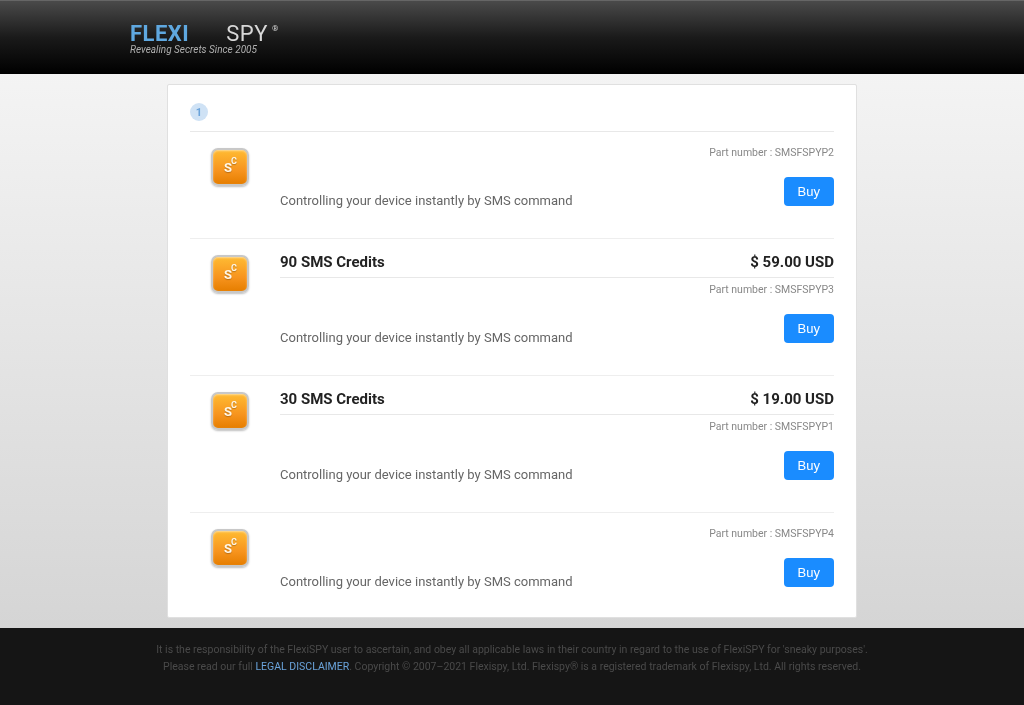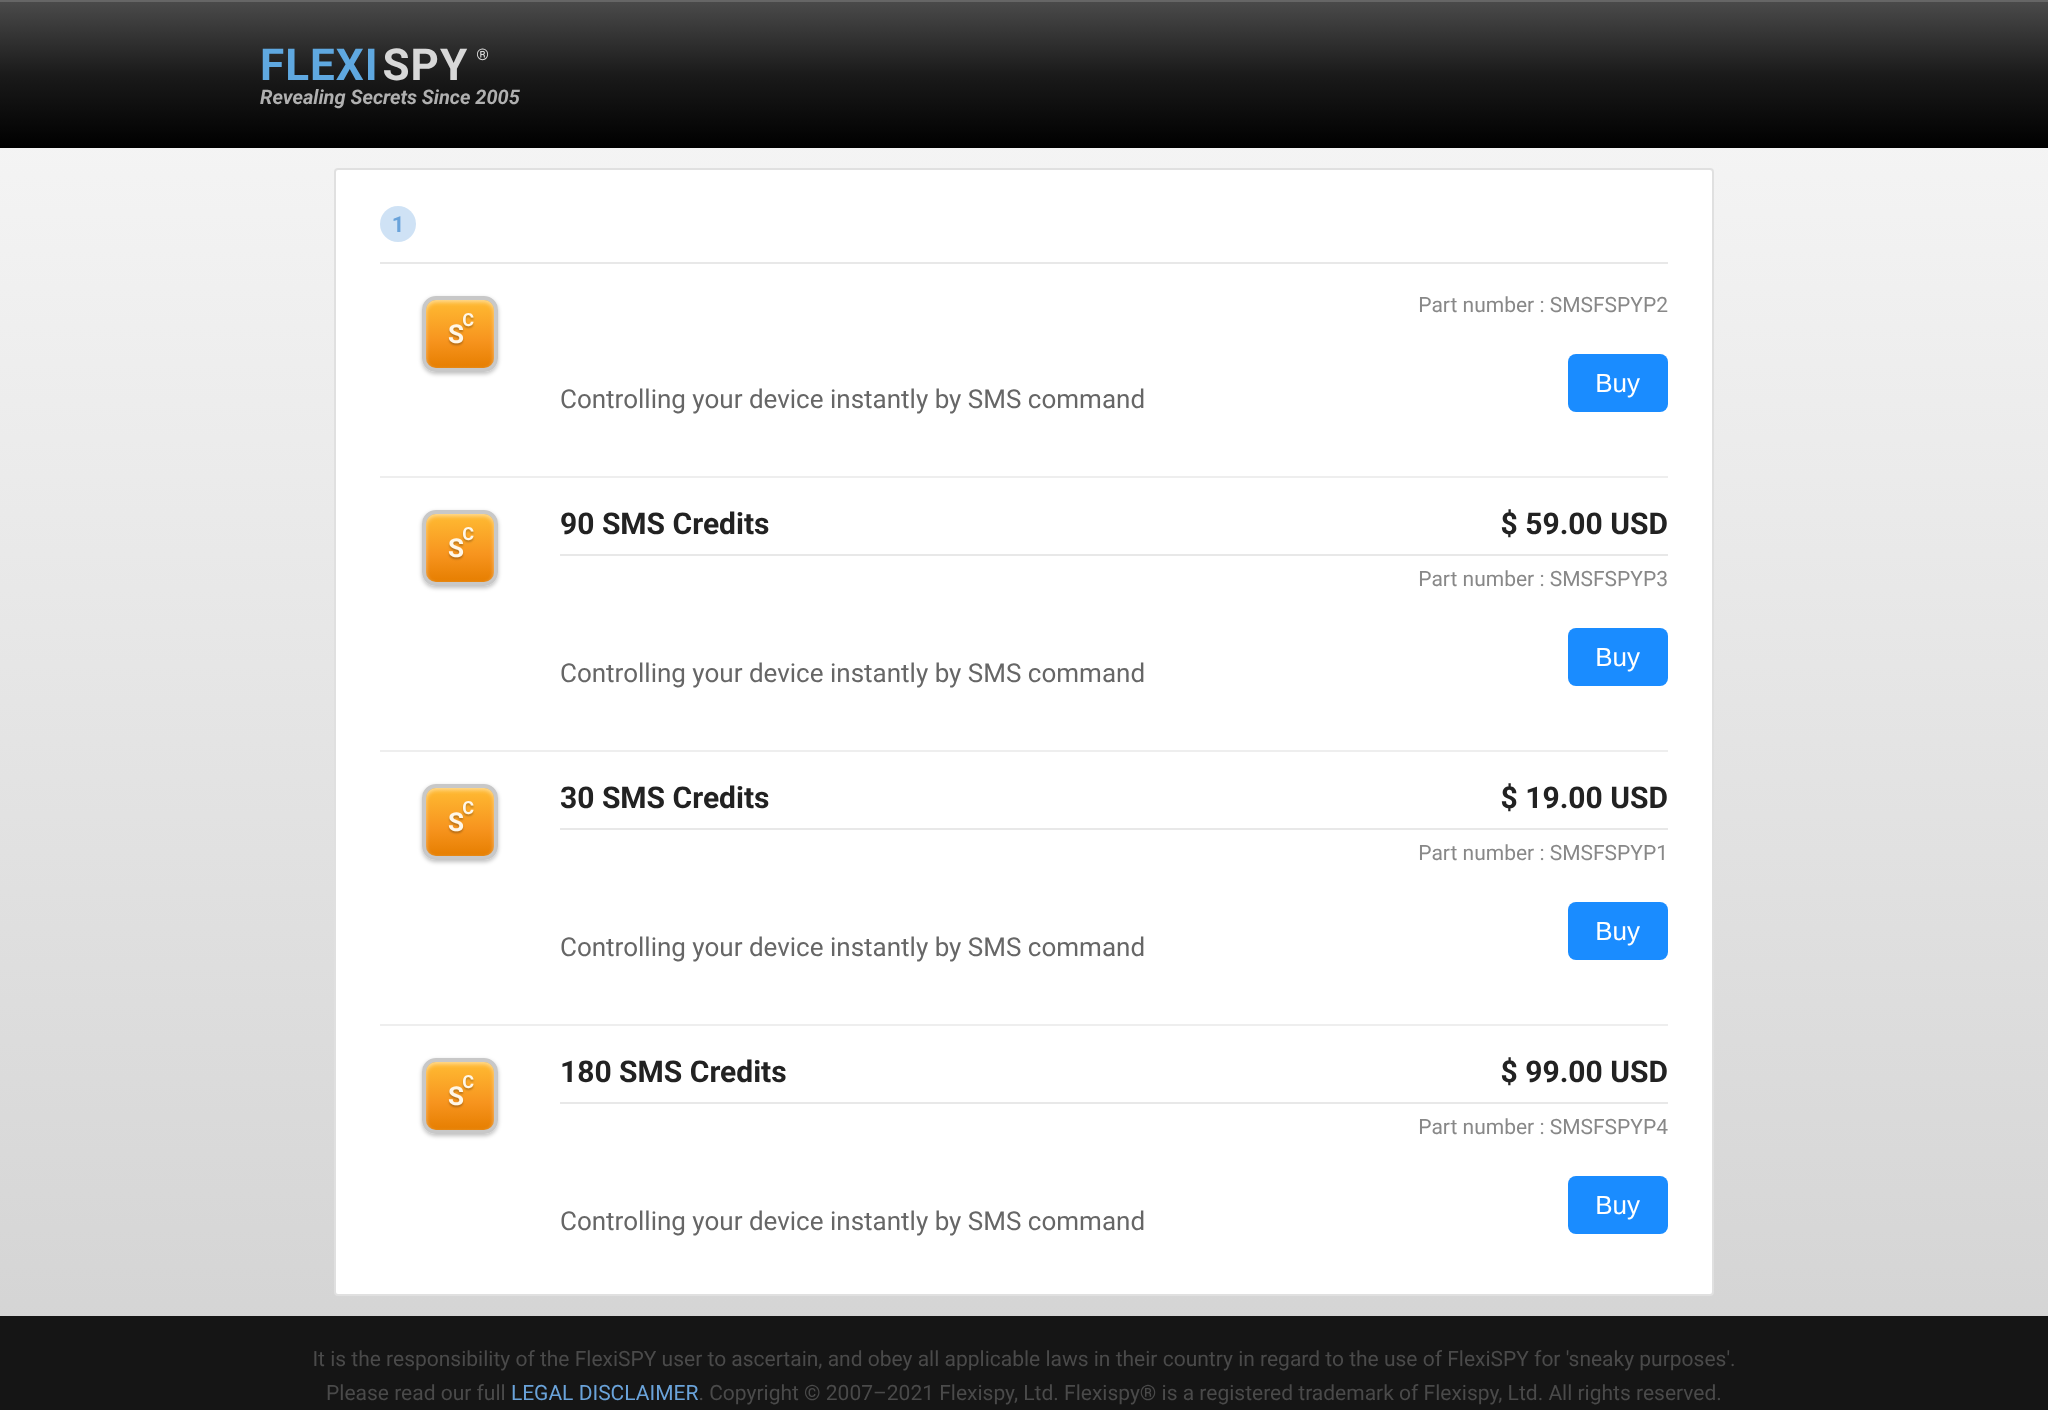--- a/index.html
+++ b/index.html
@@ -30,36 +30,37 @@
       gap: 2px;
     }
     .logo-flexi {
       color: #5fa8e0;
       font-weight: bold;
       font-size: 22px;
       letter-spacing: 0.5px;
     }
     .logo-spy {
       color: #d8d8d8;
-      font-weight: bold;
+      font-weight: normal;
       font-size: 22px;
       letter-spacing: 0.5px;
+      margin-left: 35px;
     }
     .logo-reg {
       color: #d8d8d8;
       font-size: 8px;
       margin-left: 2px;
       position: relative;
       top: -10px;
     }
     .tagline {
       color: #b0b0b0;
       font-size: 10px;
       font-style: italic;
-      font-weight: bold;
+      font-weight: normal;
       margin-top: -2px;
     }
     .main-panel {
       background: #ffffff;
       width: 690px;
       margin: 10px auto 0;
       padding: 18px 22px 28px;
       border: 1px solid #e0e0e0;
       border-radius: 2px;
     }
@@ -275,24 +276,20 @@
     </div>
   </div>
       <div class="product-item">
     <div class="product-icon-wrap">
       <div class="sc-icon">
         <span class="sc-icon-text">S<sup>C</sup></span>
       </div>
     </div>
     <div class="product-body">
       <div class="product-left">
-        <div class="product-title-row">
-          <span class="product-title">180 SMS Credits</span>
-          <span class="product-price">$ 99.00 USD</span>
-        </div>
         <div class="below-row">
           <div class="product-desc">Controlling your device instantly by SMS command</div>
           <div class="product-meta-col">
             <div class="product-part"><span>Part number : </span><span>SMSFSPYP4</span></div>
             <button class="buy-btn">Buy</button>
           </div>
         </div>
       </div>
     </div>
   </div>

